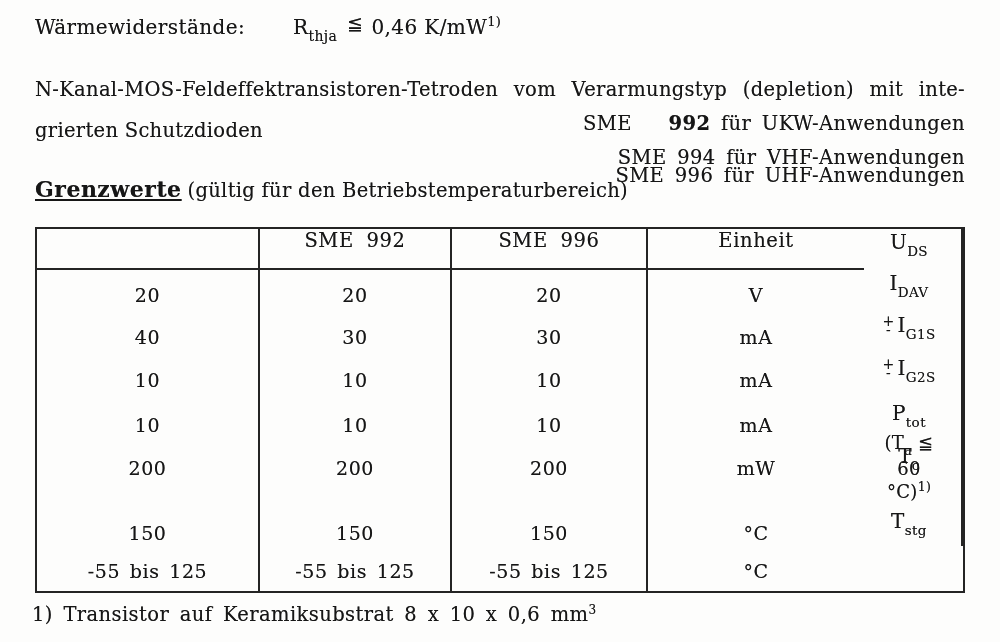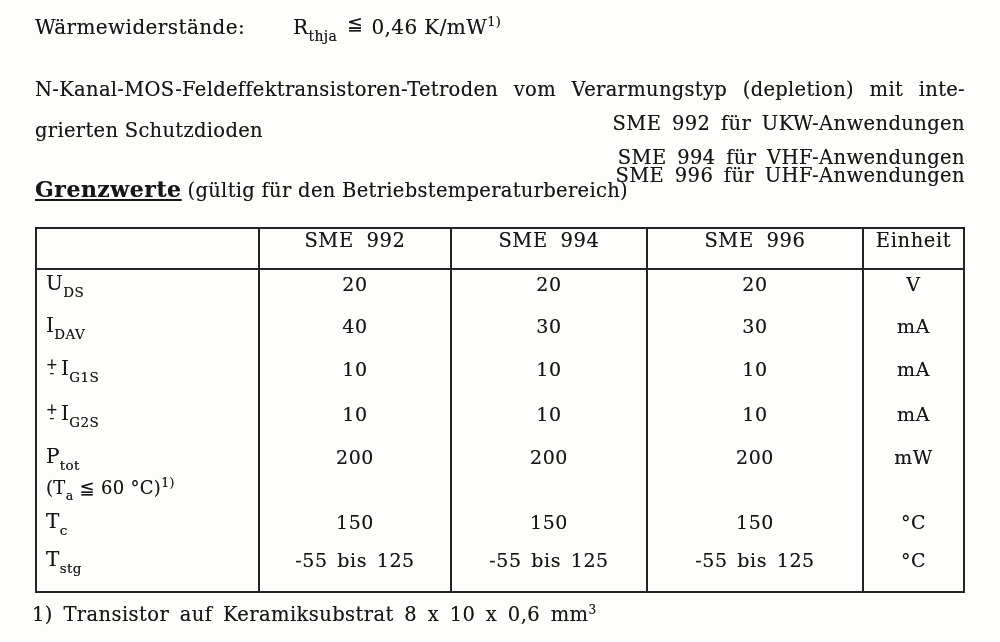--- a/index.html
+++ b/index.html
@@ -25,41 +25,41 @@
   .para1{
     position:absolute;left:35px;top:78px;width:930px;
     font-size:19.5px;letter-spacing:.3px;word-spacing:2px;
     text-align:justify;text-align-last:justify;white-space:nowrap;
   }
   .para2{position:absolute;left:35px;top:113px;font-size:19.5px;letter-spacing:.3px;margin-top:6px;}
   .variant{position:absolute;right:35px;font-size:19.5px;letter-spacing:.4px;word-spacing:4px;}
   .variant.v0{top:112px;}
   .variant.v1{top:146px;}
   .variant.v2{top:164px;}
-  .variant b{font-weight:normal;}
+  .variant b{font-weight:bold;margin-left:26px;}
 
   
   .section-line{position:absolute;left:35px;top:176px;font-size:19.5px;letter-spacing:.3px;}
   .section-title{font-weight:bold;font-size:22px;letter-spacing:.5px;text-decoration:underline;}
   .section-sub{margin-left:6px;}
 
   
   .limits-table{
     position:absolute;left:35px;top:227px;width:930px;height:366px;
     box-sizing:border-box;border:2px solid #242424;
     display:grid;
     grid-template-columns:223px 192px 196px 216px 99px;
     grid-template-rows:41px 42px 43px 45px 43px 65px 38px 45px;
     background:#fdfdfc;
   }
   .cell{box-sizing:border-box;overflow:visible;}
   .cell.vline{border-right:2px solid #242424;}
   .cell.head{border-bottom:2px solid #242424;text-align:center;font-size:19.5px;letter-spacing:.6px;word-spacing:6px;}
-  .cell.lbl{padding:1px 16px 0 9px;font-size:20px;letter-spacing:.3px;}
-  .cell.val{text-align:center;font-size:19px;letter-spacing:.6px;word-spacing:3px;padding-top:3px;}
+  .cell.lbl{padding:1px 16px 0 9px;font-size:20px;letter-spacing:.3px;text-align:center;}
+  .cell.val{text-align:center;font-size:19px;letter-spacing:.6px;word-spacing:3px;padding-top:14px;}
   .sub{font-size:13.5px;vertical-align:-7px;letter-spacing:.4px;}
   .pm{display:inline-flex;flex-direction:column;align-items:center;font-size:14px;line-height:9px;margin:-4px 3px 0 0;vertical-align:6px;}
   .pnote{font-size:18px;margin-top:2px;letter-spacing:.3px;}
   .pnote .sub{font-size:12.5px;vertical-align:-6px;}
   .pnote sup{font-size:12.5px;vertical-align:7px;}
 
   
   .footnote{position:absolute;left:32px;top:603px;font-size:19.5px;letter-spacing:.4px;word-spacing:4px;}
   .footnote sup{font-size:12px;vertical-align:7px;}
 </style>
@@ -92,21 +92,20 @@
   </div>
 
   <div class="section-line txt">
     <span class="section-title">Grenzwerte</span><span class="section-sub">(gültig für den Betriebstemperaturbereich)</span>
   </div>
 
   <div class="limits-table txt">
 
     <div class="cell head vline"></div>
     <div class="cell head vline">SME 992</div>
-    <div class="cell head vline">SME 994</div>
     <div class="cell head vline">SME 996</div>
     <div class="cell head">Einheit</div>
 
     <div class="cell lbl vline"><span>U</span><span class="sub">DS</span></div>
     <div class="cell val vline">20</div>
     <div class="cell val vline">20</div>
     <div class="cell val vline">20</div>
     <div class="cell val">V</div>
 
     <div class="cell lbl vline"><span>I</span><span class="sub">DAV</span></div>

